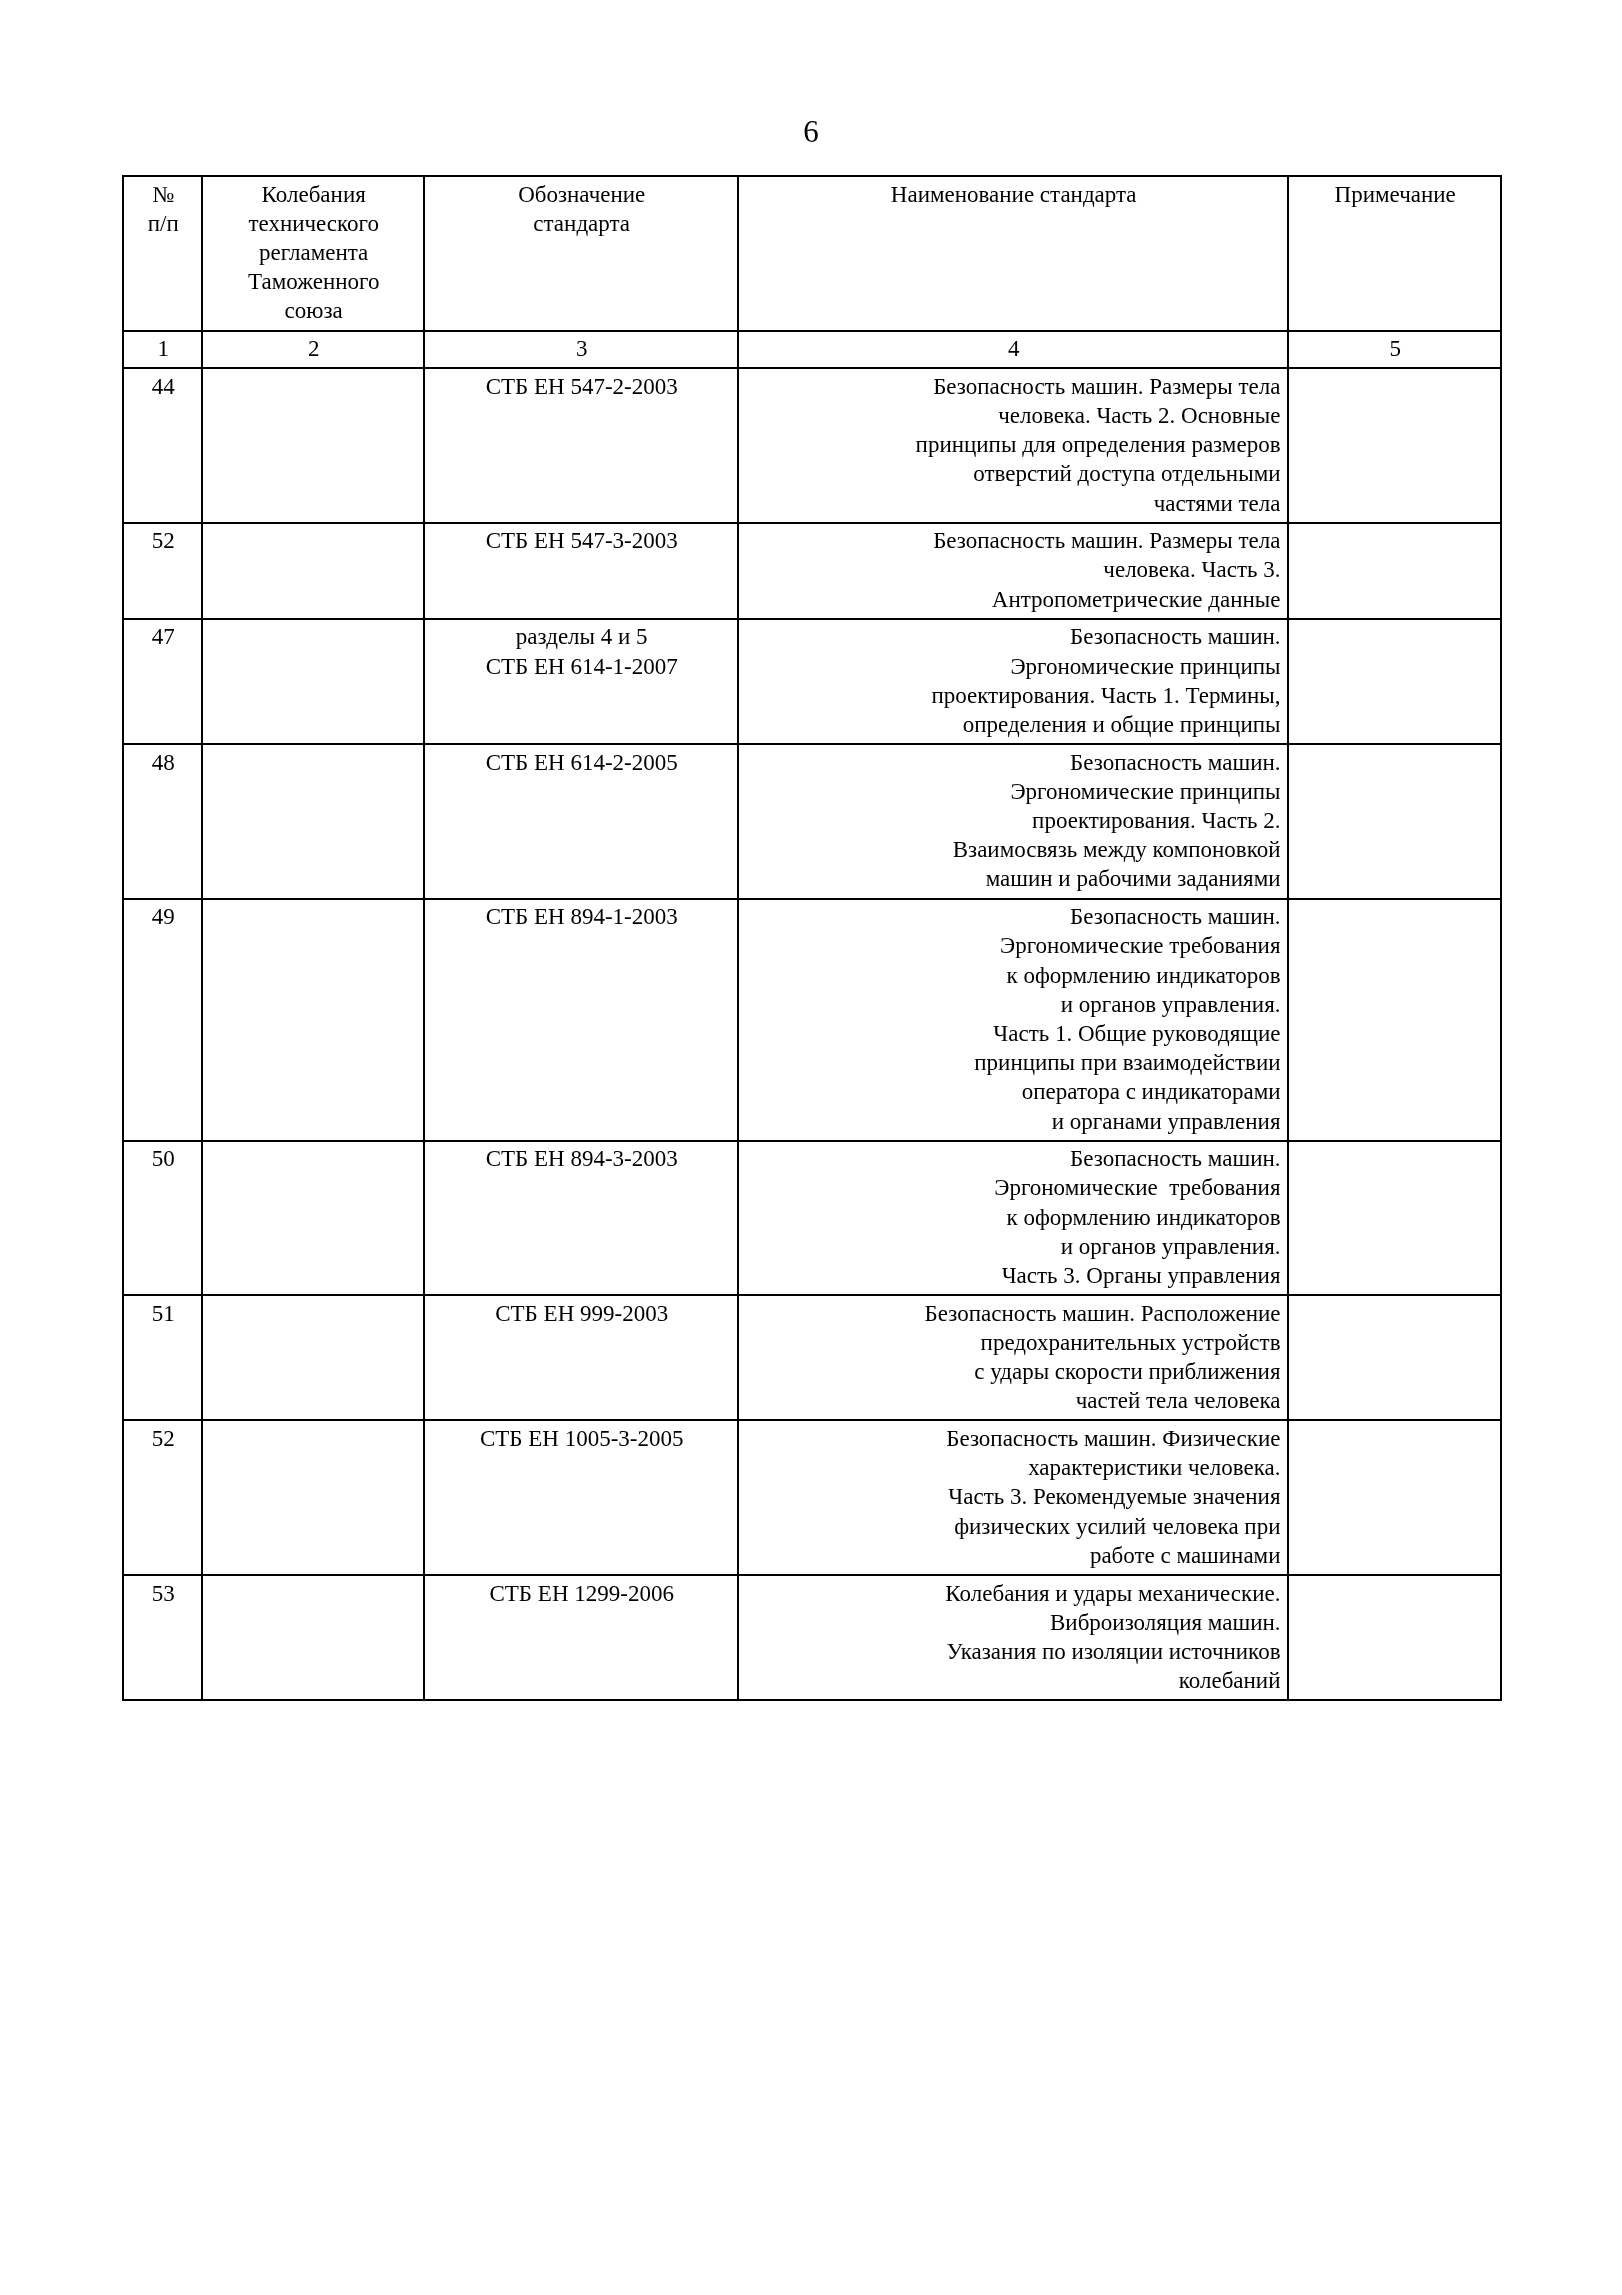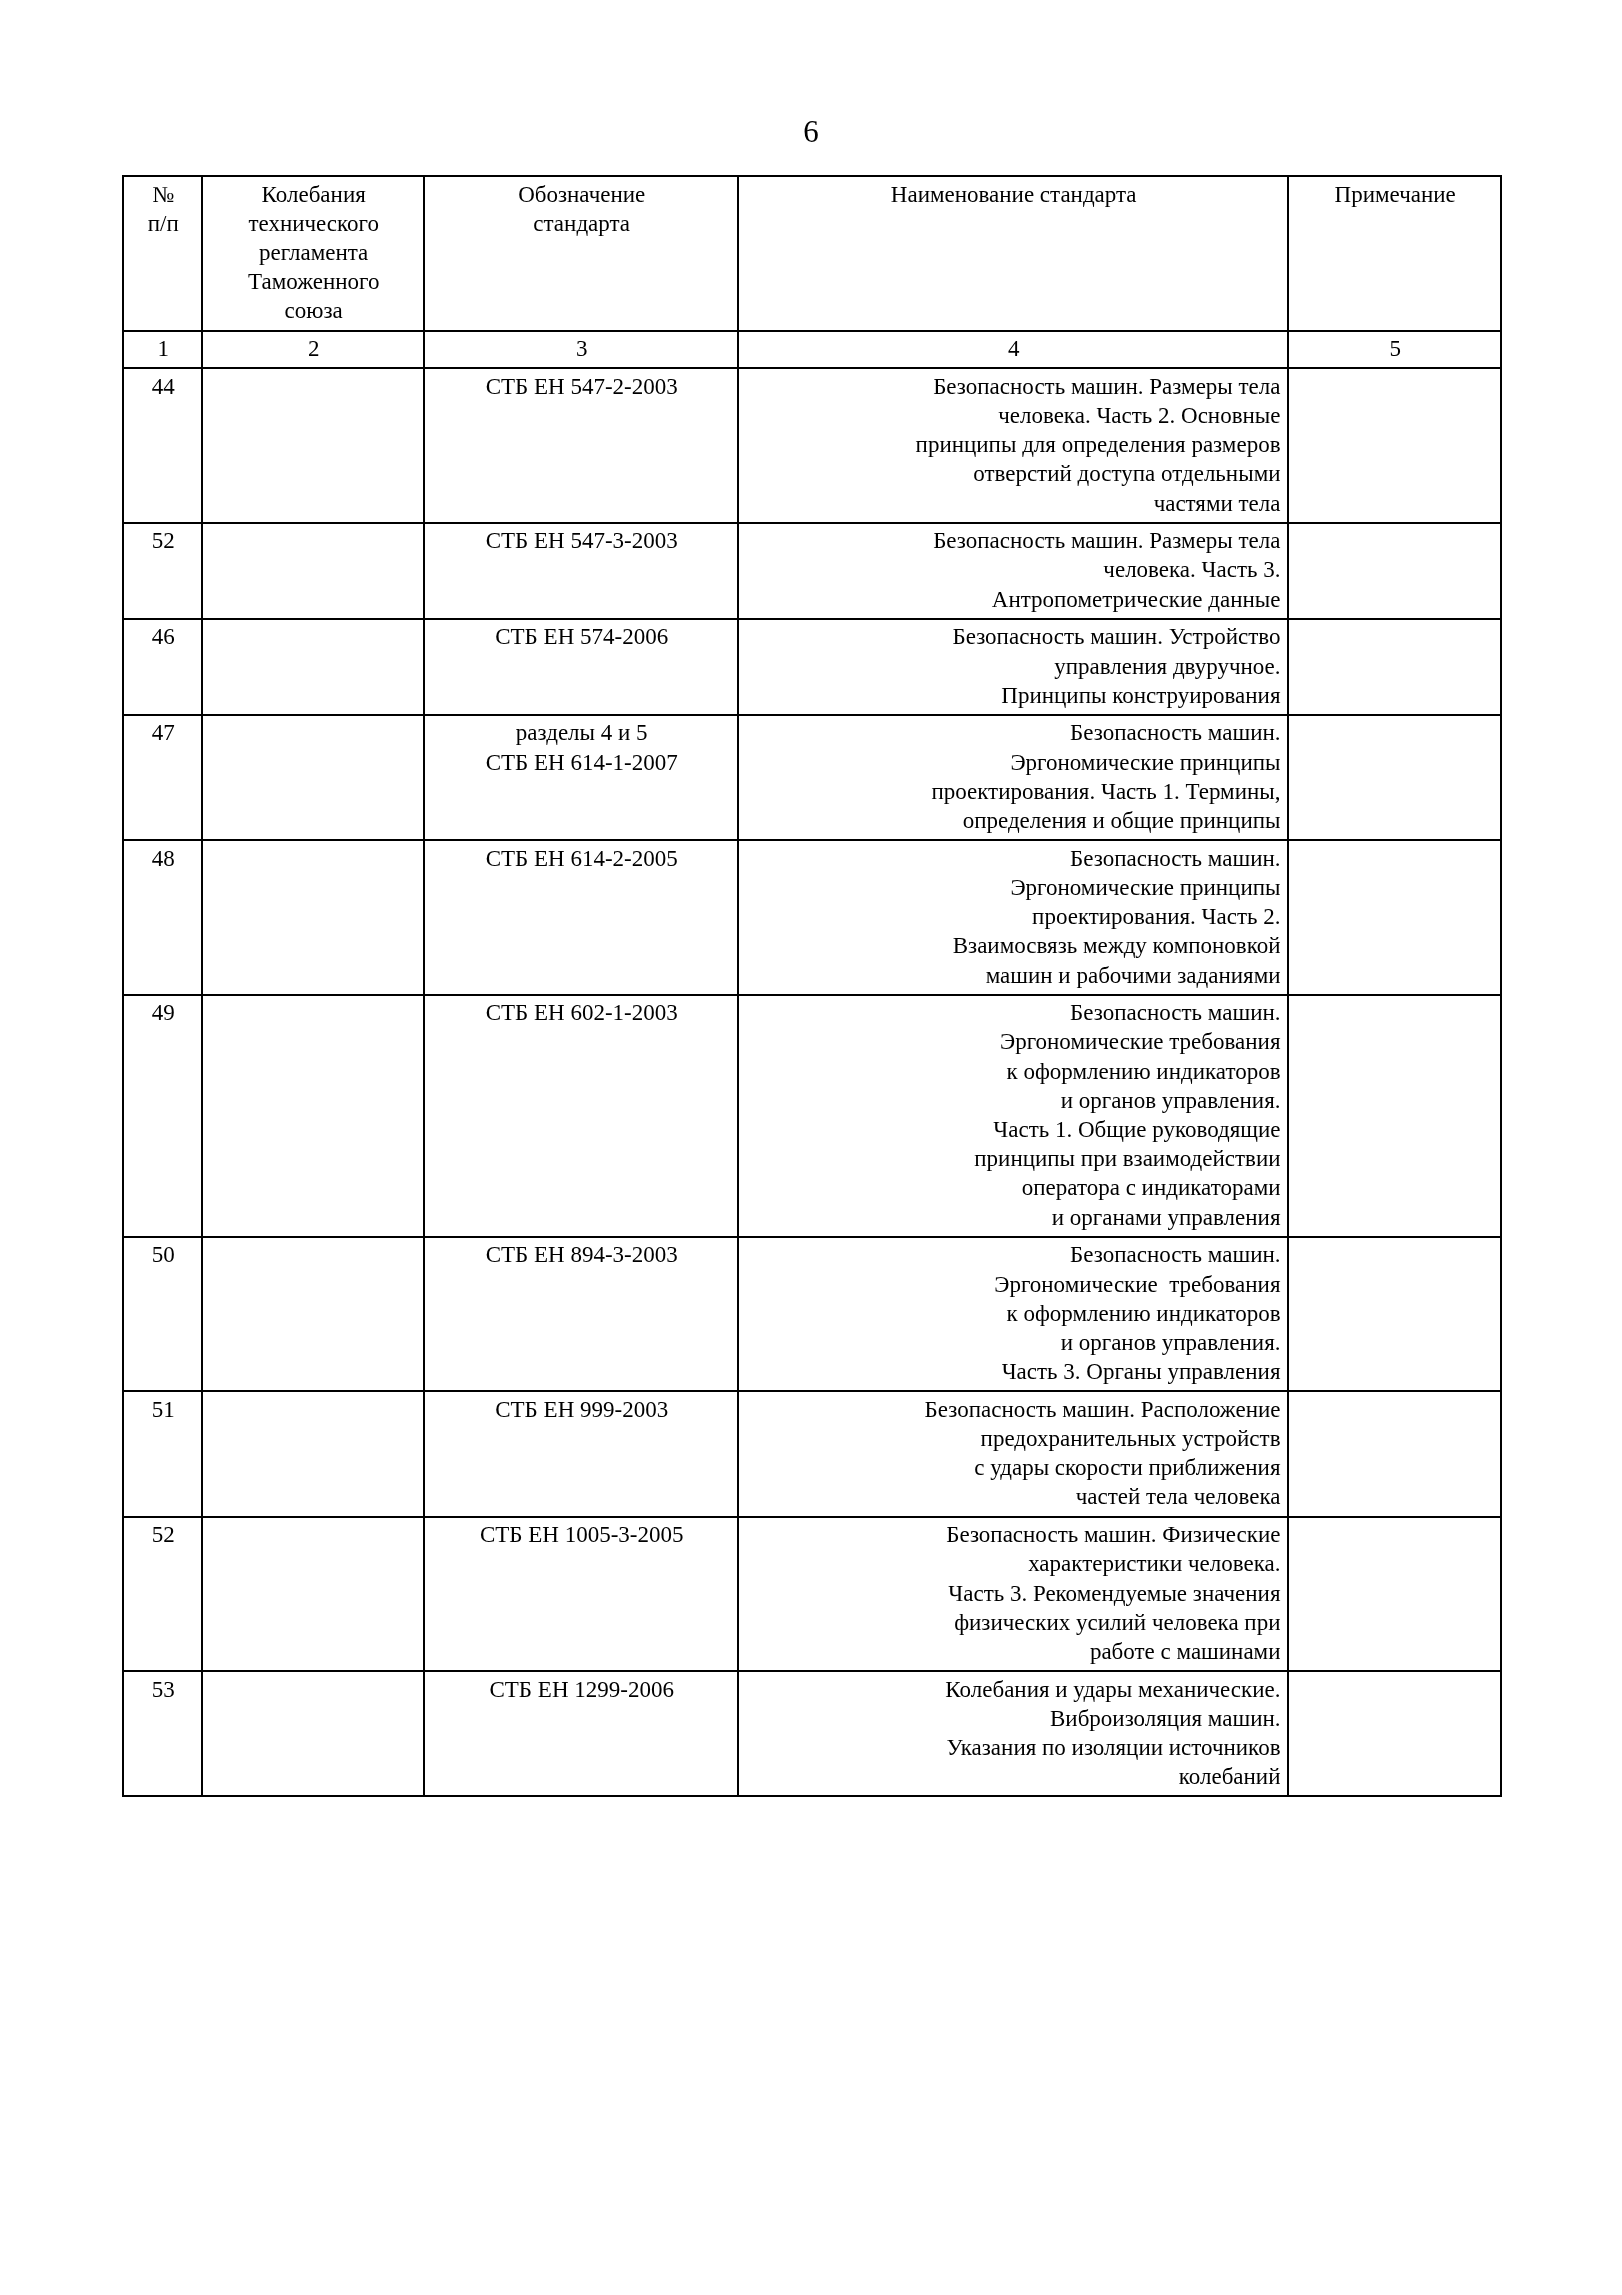--- a/index.html
+++ b/index.html
@@ -150,33 +150,20 @@
               <span class="cell-line">СТБ ЕН 547-3-2003</span>
             </td>
             <td class="col-name">
               <span class="cell-line">Безопасность машин. Размеры тела</span>
               <span class="cell-line">человека. Часть 3.</span>
               <span class="cell-line">Антропометрические данные</span>
             </td>
             <td class="col-note"></td>
           </tr>
           <tr>
-            <td class="col-num">46</td>
-            <td class="col-elem"></td>
-            <td class="col-desig">
-              <span class="cell-line">СТБ ЕН 574-2006</span>
-            </td>
-            <td class="col-name">
-              <span class="cell-line">Безопасность машин. Устройство</span>
-              <span class="cell-line">управления двуручное.</span>
-              <span class="cell-line">Принципы конструирования</span>
-            </td>
-            <td class="col-note"></td>
-          </tr>
-          <tr>
             <td class="col-num">47</td>
             <td class="col-elem"></td>
             <td class="col-desig">
               <span class="cell-line">разделы 4 и 5</span>
               <span class="cell-line">СТБ ЕН 614-1-2007</span>
             </td>
             <td class="col-name">
               <span class="cell-line">Безопасность машин.</span>
               <span class="cell-line">Эргономические принципы</span>
               <span class="cell-line">проектирования. Часть 1. Термины,</span>
@@ -196,21 +183,21 @@
               <span class="cell-line">проектирования. Часть 2.</span>
               <span class="cell-line">Взаимосвязь между компоновкой</span>
               <span class="cell-line">машин и рабочими заданиями</span>
             </td>
             <td class="col-note"></td>
           </tr>
           <tr>
             <td class="col-num">49</td>
             <td class="col-elem"></td>
             <td class="col-desig">
-              <span class="cell-line">СТБ ЕН 602-1-2003</span>
+              <span class="cell-line">СТБ ЕН 894-1-2003</span>
             </td>
             <td class="col-name">
               <span class="cell-line">Безопасность машин.</span>
               <span class="cell-line">Эргономические требования</span>
               <span class="cell-line">к оформлению индикаторов</span>
               <span class="cell-line">и органов управления.</span>
               <span class="cell-line">Часть 1. Общие руководящие</span>
               <span class="cell-line">принципы при взаимодействии</span>
               <span class="cell-line">оператора с индикаторами</span>
               <span class="cell-line">и органами управления</span>

